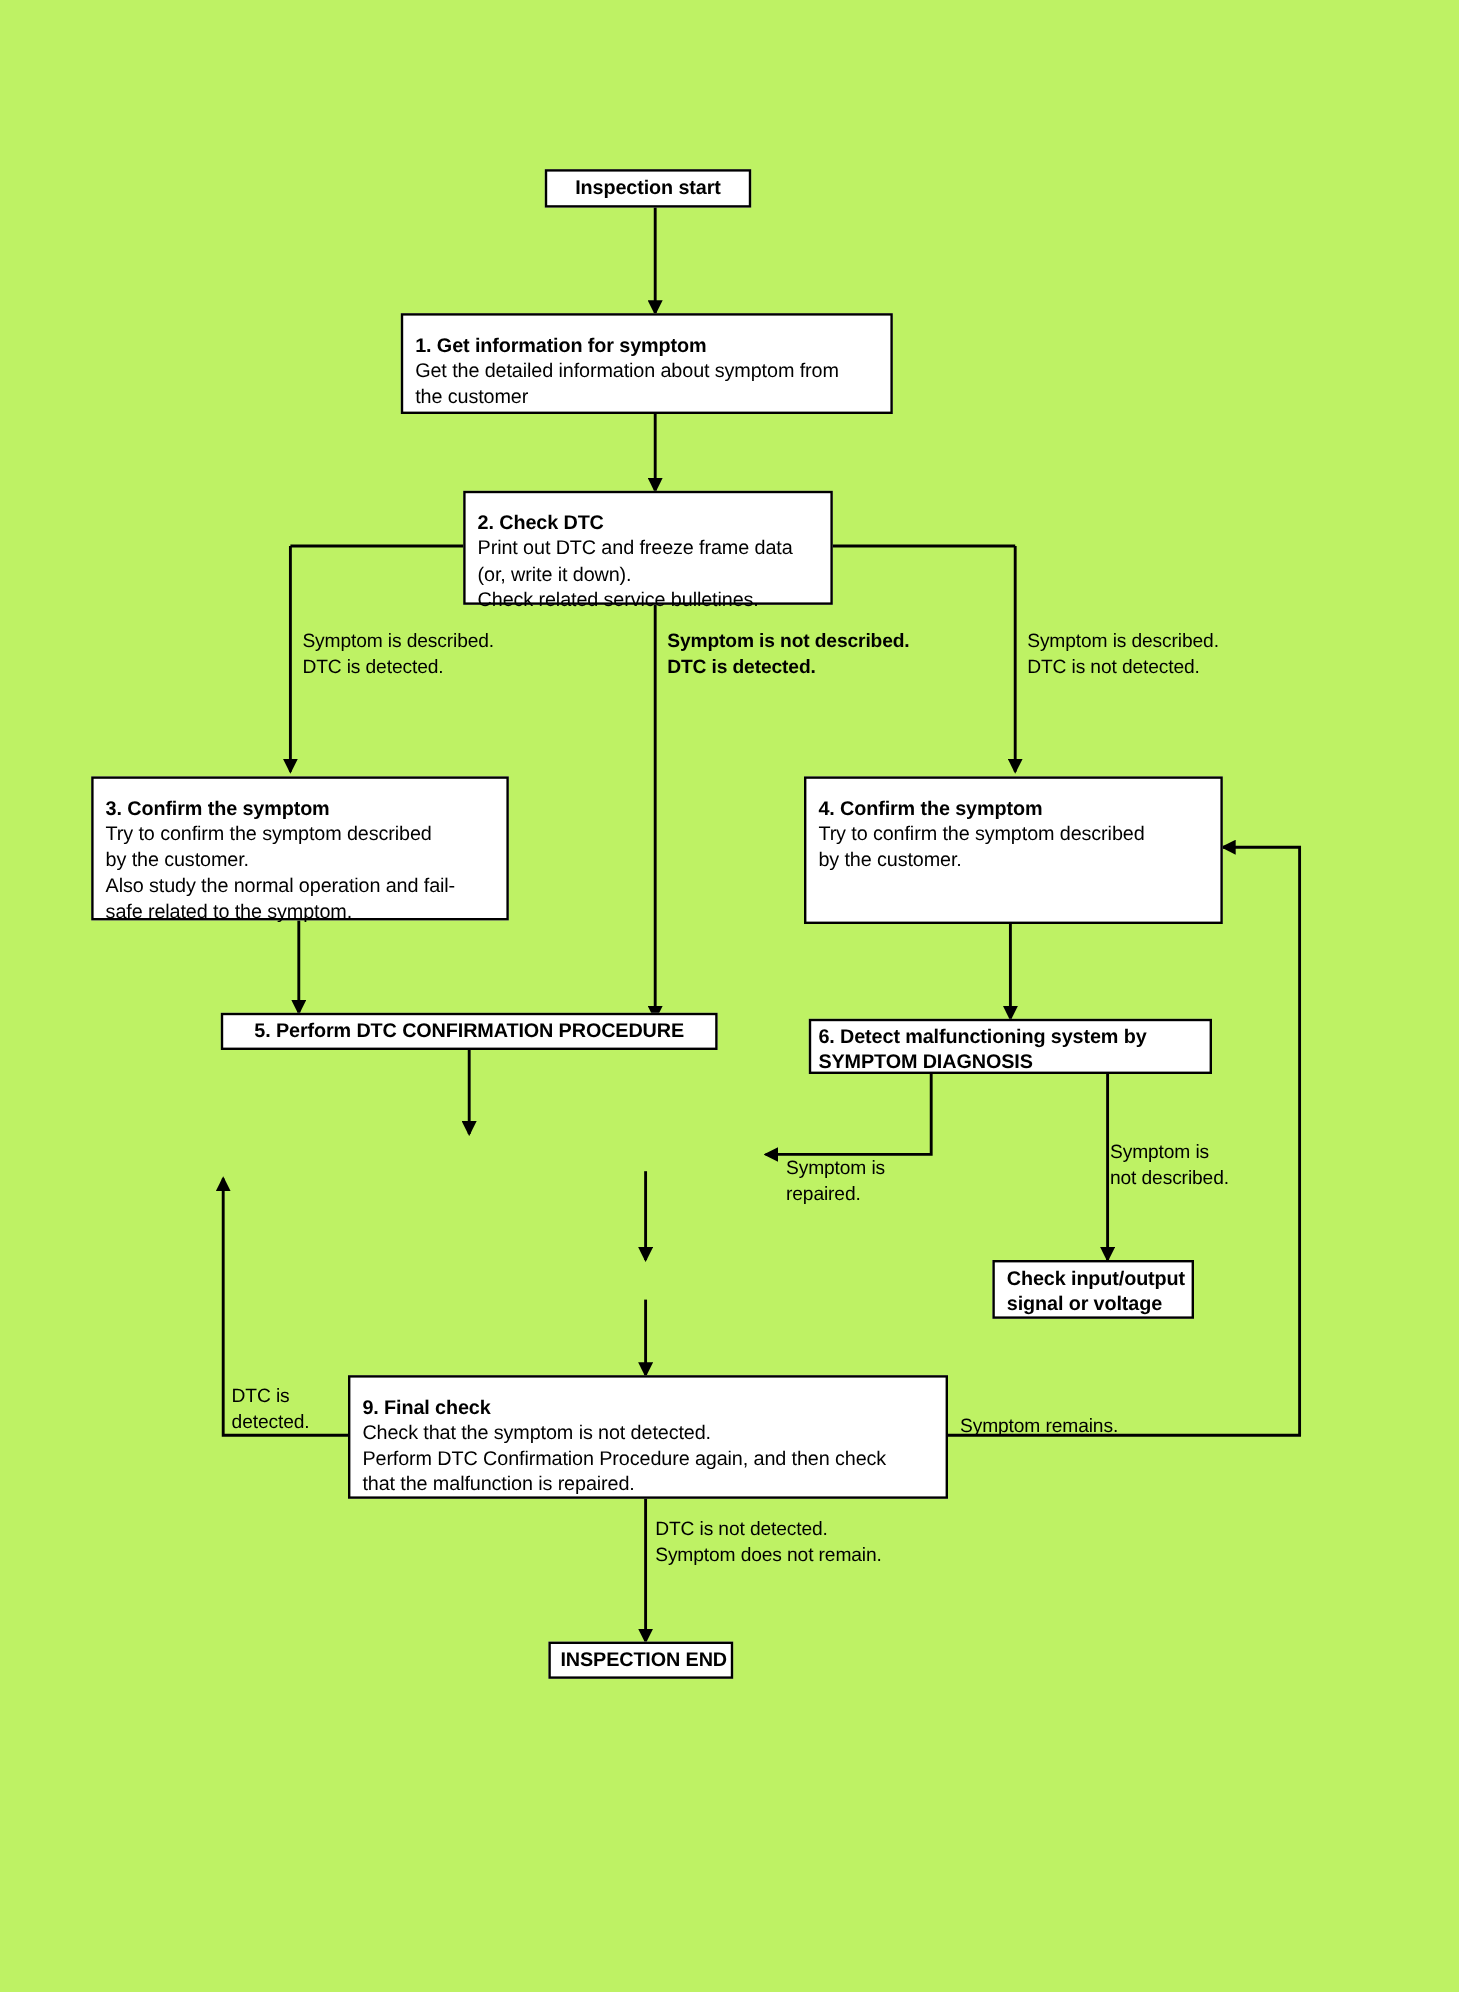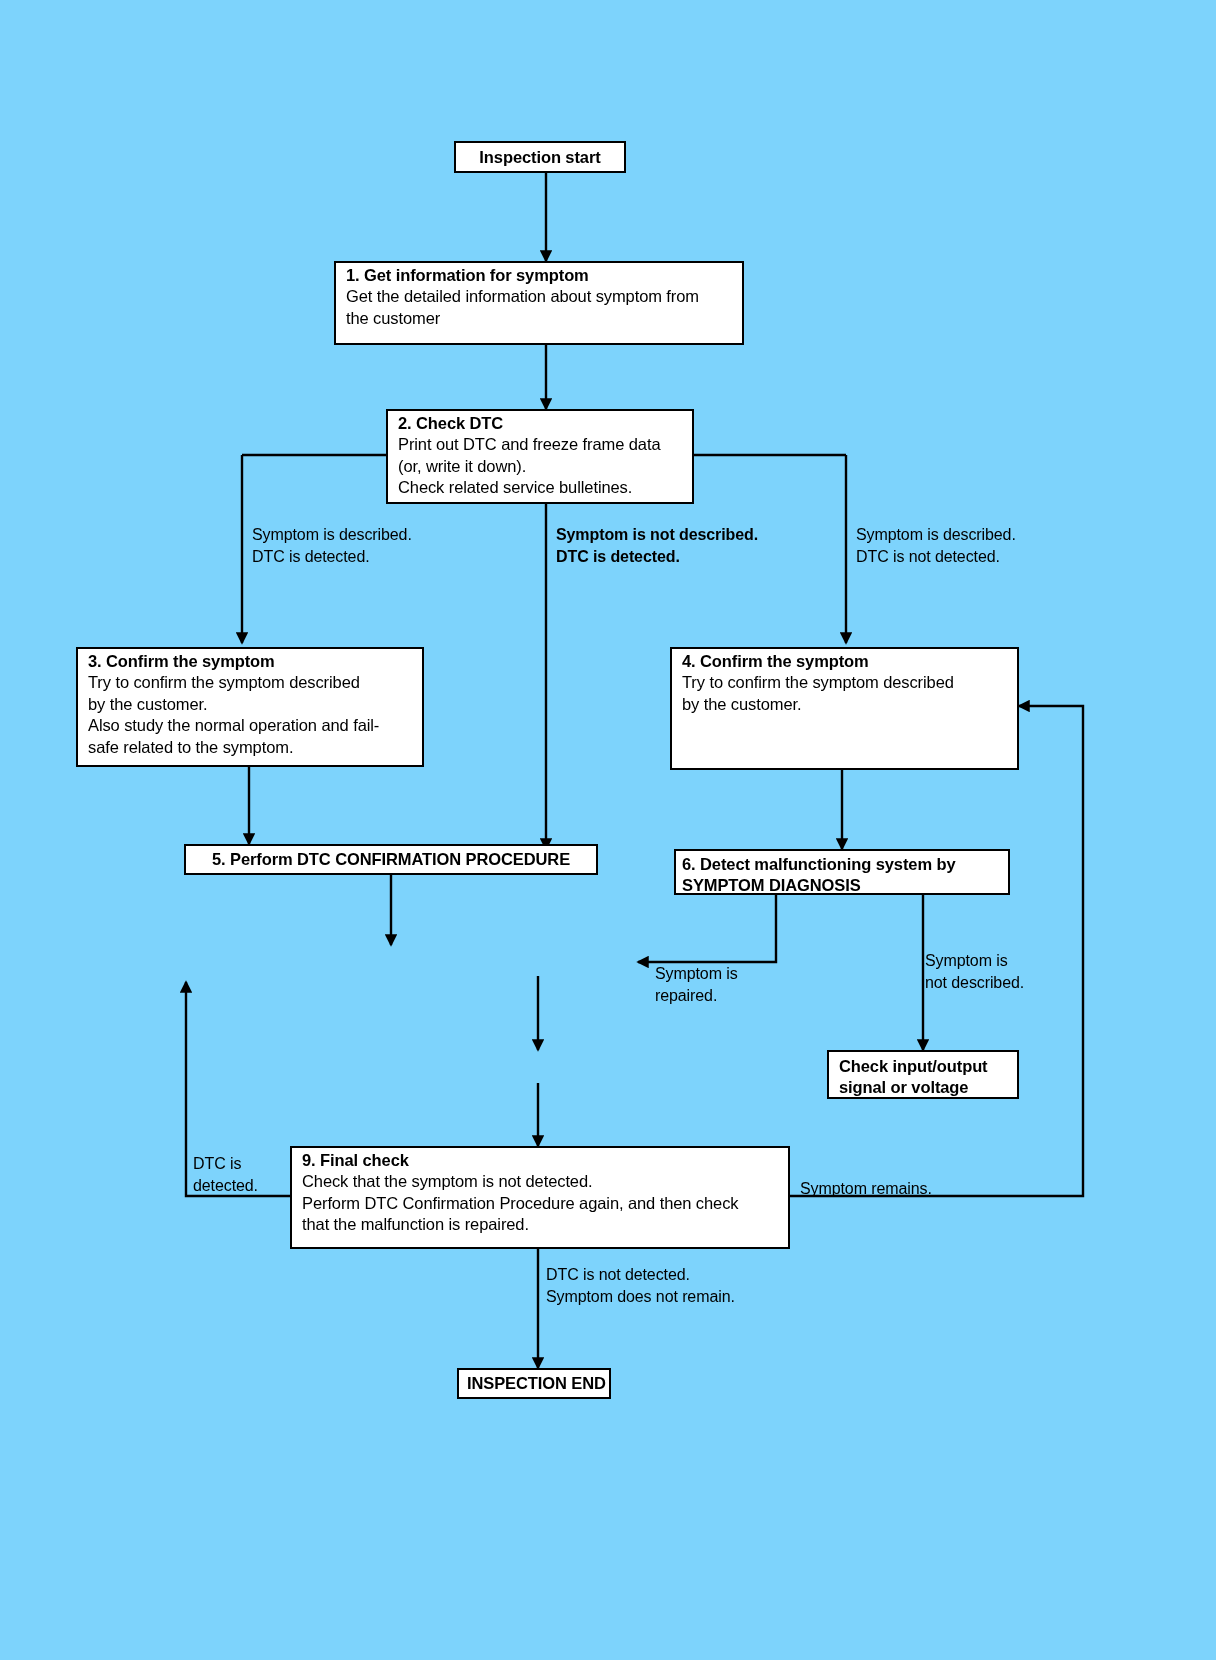--- a/index.html
+++ b/index.html
@@ -8,37 +8,37 @@
     background: #ffffff;
   }
   body {
     font-family: "Liberation Sans", sans-serif;
     color: #000000;
   }
   #page {
     position: relative;
     width: 1216px;
     height: 1660px;
-    background: #7dd3fc;
+    background: #bef264;
     overflow: hidden;
   }
   #wires {
     position: absolute;
     left: 0;
     top: 0;
     width: 1216px;
     height: 1660px;
     pointer-events: none;
   }
   .node {
     position: absolute;
     box-sizing: border-box;
     border: 2px solid #000000;
     background: #ffffff;
-    padding: 2px 10px 7px 10px;
+    padding: 15px 10px 7px 10px;
     line-height: 1.30;
   }
   .node .ttl {
     font-weight: bold;
     font-size: 16.5px;
     letter-spacing: -0.1px;
     white-space: nowrap;
   }
   .node .ln {
     font-weight: normal;
@@ -167,21 +167,21 @@
     <span class="ln">Symptom is</span>
     <span class="ln">repaired.</span>
   </div>
 
   <div class="label" style="left:925px; top:950px;">
     <span class="ln">Symptom is</span>
     <span class="ln">not described.</span>
   </div>
 
 
-  <div class="node" style="left:827px; top:1050px; width:192px; height:49px; padding:4px 10px;">
+  <div class="node" style="left:827px; top:1050px; width:168px; height:49px; padding:4px 10px;">
     <div class="ttl">Check input/output</div>
     <div class="ttl">signal or voltage</div>
   </div>
 
   <div class="node" style="left:290px; top:1146px; width:500px; height:103px;">
     <div class="ttl">9. Final check</div>
     <div class="ln">Check that the symptom is not detected.</div>
     <div class="ln">Perform DTC Confirmation Procedure again, and then check</div>
     <div class="ln">that the malfunction is repaired.</div>
   </div>

